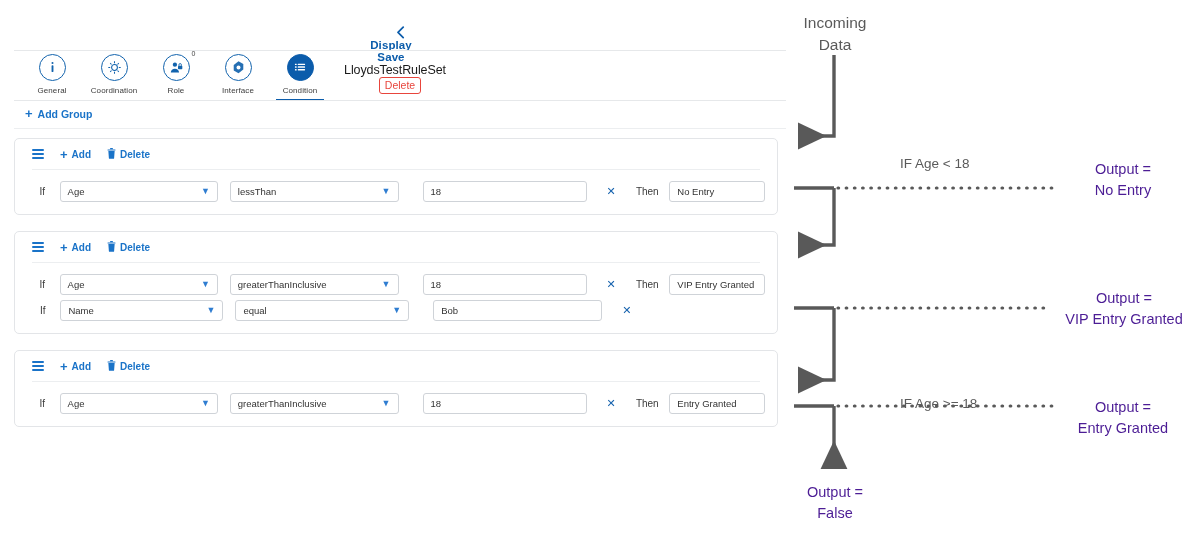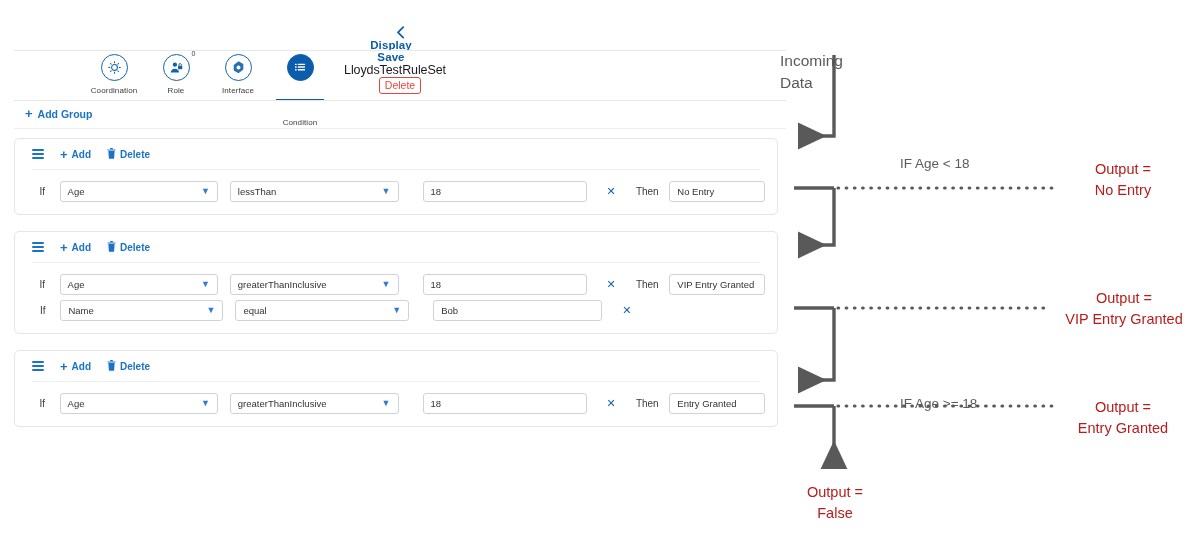--- a/index.html
+++ b/index.html
@@ -70,23 +70,23 @@
   .w-val{width:172px;margin-left:24px;}
   .xbtn{width:12px;margin-left:19px;color:#1763ae;font-size:11px;font-weight:700;
         text-align:center;cursor:pointer;line-height:1;}
   .then-lbl{font-size:10px;color:#3a3a3a;margin-left:19px;width:30px;}
   .w-then{width:100px;margin-left:5px;}
   .spacer-then{width:135px;}
 
   
   #diagram{position:absolute;left:790px;top:0;width:410px;height:534px;}
   .dg-txt{position:absolute;color:#5a5a5a;font-size:15.5px;line-height:1.42;
-          white-space:pre-line;margin-top:38px;}
+          text-align:center;white-space:pre-line;}
   .dg-cond{position:absolute;color:#5a5a5a;font-size:13.5px;white-space:nowrap;}
-  .dg-out{position:absolute;color:#b91c1c;font-size:14.5px;line-height:1.45;
+  .dg-out{position:absolute;color:#4c1d95;font-size:14.5px;line-height:1.45;
           text-align:center;white-space:pre-line;}
 </style>
 </head>
 <body>
 
 <div id="app-pane">
 
   <div class="topbar">
     <span class="back-chevron">
       <svg width="9" height="13" viewBox="0 0 9 13" fill="none">
@@ -96,20 +96,29 @@
     <span class="bar-sep"></span>
     <span class="bar-link">Display</span>
     <span class="bar-link">Save</span>
     <span class="bar-title">LloydsTestRuleSet</span>
     <span class="delete-badge">Delete</span>
   </div>
   <div class="topbar-rule"></div>
 
   <div class="tabstrip">
 
+    <div class="tab" style="left:6px;">
+      <span class="circ">
+        <svg width="15" height="15" viewBox="0 0 16 16">
+          <circle cx="8" cy="3.2" r="1.1" fill="currentColor"></circle>
+          <rect x="7" y="5.6" width="2" height="7.2" rx="0.9" fill="currentColor"></rect>
+        </svg>
+      </span>
+      <span class="tlabel">General</span>
+    </div>
 
     <div class="tab" style="left:68px;justify-content:flex-end;">
       <span class="circ">
         <svg width="15" height="15" viewBox="0 0 16 16" fill="none" stroke="currentColor" stroke-width="1.1">
           <circle cx="8" cy="8" r="3.1"></circle>
           <path d="M8 1.4v2M8 12.6v2M1.4 8h2M12.6 8h2M3.4 3.4l1.4 1.4M11.2 11.2l1.4 1.4M12.6 3.4l-1.4 1.4M4.8 11.2l-1.4 1.4"></path>
         </svg>
       </span>
       <span class="tlabel">Coordination</span>
     </div>
@@ -130,21 +139,21 @@
     <div class="tab" style="left:192px;">
       <span class="circ">
         <svg width="15" height="15" viewBox="0 0 16 16" fill="currentColor">
           <path d="M8 1.3l5.1 2.95v5.9L8 14.1 2.9 11.15v-5.9z" opacity=".92"></path>
           <circle cx="8" cy="8" r="2.1" fill="#fff"></circle>
         </svg>
       </span>
       <span class="tlabel">Interface</span>
     </div>
 
-    <div class="tab active" style="left:254px;gap:32px;">
+    <div class="tab active" style="left:254px;">
       <span class="circ">
         <svg width="14" height="14" viewBox="0 0 16 16" fill="#fff">
           <rect x="2.2" y="3" width="2" height="1.7" rx=".4"></rect>
             <rect x="5.4" y="3" width="8.4" height="1.7" rx=".5"></rect>
           <rect x="2.2" y="6.1" width="2" height="1.7" rx=".4"></rect>
             <rect x="5.4" y="6.1" width="8.4" height="1.7" rx=".5"></rect>
           <rect x="2.2" y="9.2" width="2" height="1.7" rx=".4"></rect>
             <rect x="5.4" y="9.2" width="8.4" height="1.7" rx=".5"></rect>
         </svg>
       </span>

